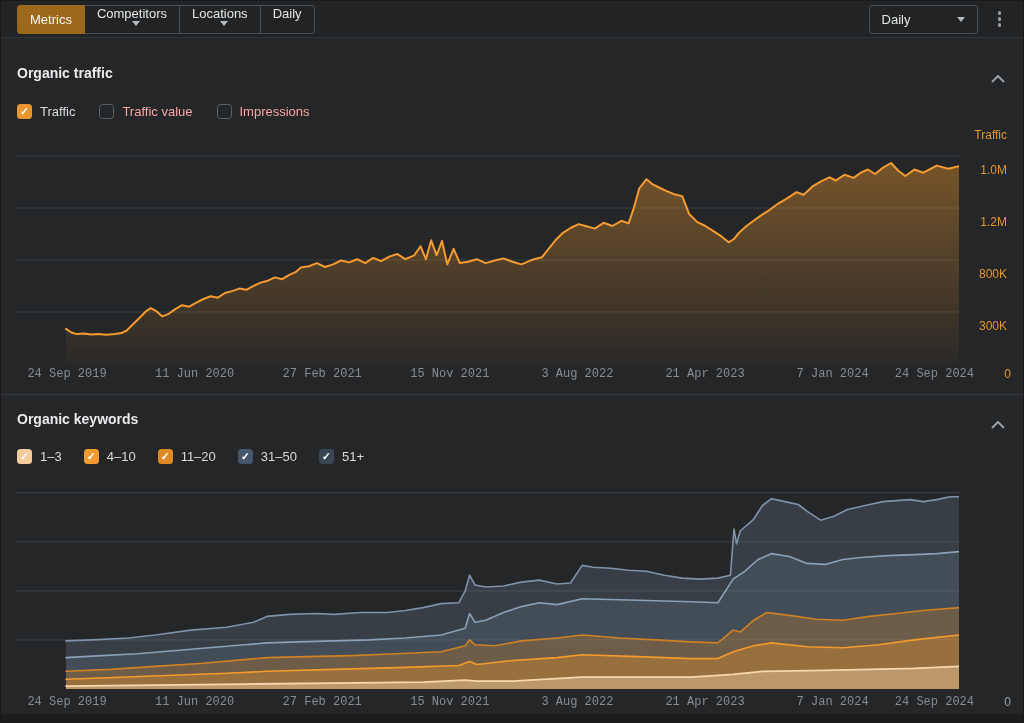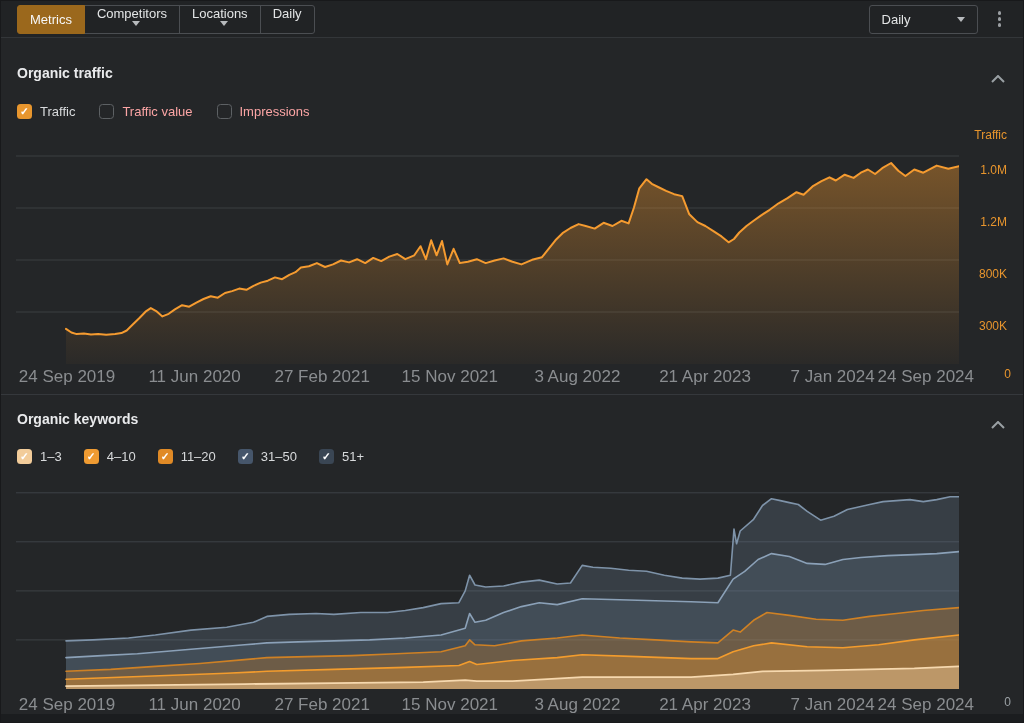--- a/index.html
+++ b/index.html
@@ -34,21 +34,21 @@
        justify-content:center;box-sizing:border-box;}
   .box.unchecked{border:1.5px solid #5d6164;background:transparent;}
   .box .tick{color:#fff;font-size:10.5px;font-weight:700;line-height:1;}
   .chart-svg{position:absolute;left:15px;}
   .ylabels{position:absolute;left:958px;width:56px;}
   .ytick{position:absolute;right:8px;font-size:12px;white-space:nowrap;}
   .axis-title{position:absolute;right:8px;top:-13px;font-size:12px;}
   .c1 .ytick,.c1 .axis-title{color:#e8952d;}
   .c2 .ytick{color:#9aa0a4;}
   .xrow{position:absolute;left:15px;right:0;height:16px;}
-  .xtick{position:absolute;top:0;font-size:17px;color:#8a8d90;white-space:nowrap;}
+  .xtick{position:absolute;top:0;font-size:12px;color:#8a8d90;white-space:nowrap;font-family:Liberation Mono, monospace;}
   .zero{position:absolute;top:0;right:12px;font-size:12px;}
   .zero.orange{color:#e8952d;}
   .zero.gray{color:#9aa0a4;}
   .divider{position:absolute;left:0;right:0;height:1px;background:#35383c;}
   .footer{position:absolute;left:0;right:0;bottom:0;height:8px;background:#1b1d1f;}
 </style>
 </head>
 <body>
 
 <div class="page">

